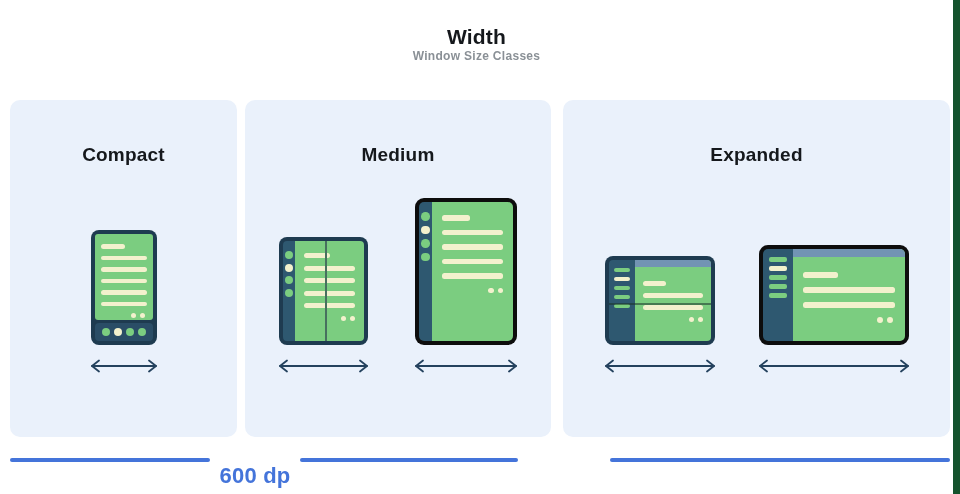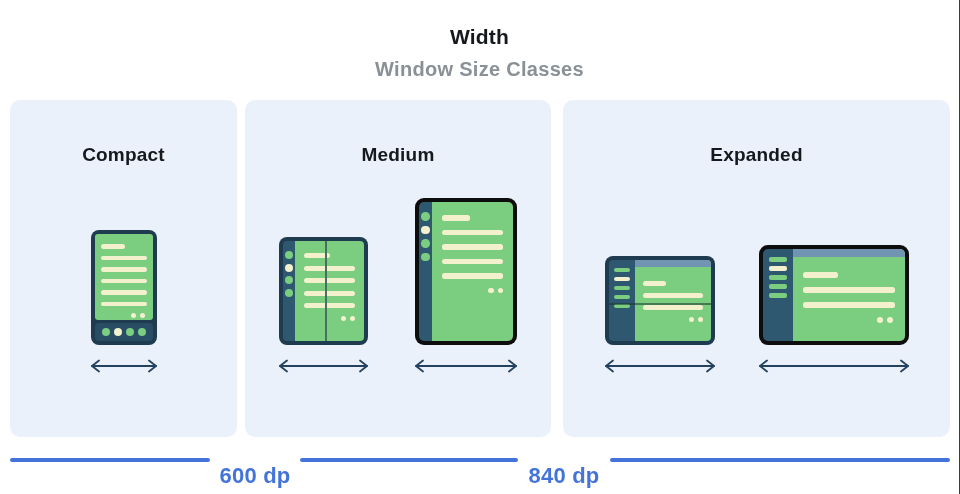--- a/index.html
+++ b/index.html
@@ -3,26 +3,26 @@
 <meta charset="utf-8">
 <style>
   * { box-sizing: border-box; margin: 0; padding: 0; }
   html,body { width: 960px; height: 494px; }
   body {
     font-family: "Liberation Sans", sans-serif;
     background: #ffffff;
     position: relative;
     overflow: hidden;
   }
-  .canvas { position:absolute; inset:0; border-right:1px solid #14532d; background:#fff; }
+  .canvas { position:absolute; inset:0; border-right:7px solid #14532d; background:#fff; }
 
   
   .hdr { position:absolute; top:25px; left:0; right:0; text-align:center; }
   .hdr .title { font-size:21px; font-weight:700; color:#15181c; letter-spacing:.2px; }
-  .hdr .subtitle { margin-top:9px; font-size:20px; font-weight:700; color:var(--subtitle,#8a9096); letter-spacing:.3px; }
+  .hdr .subtitle { margin-top:0; font-size:12px; font-weight:700; color:var(--subtitle,#8a9096); letter-spacing:.3px; }
 
   
   .panel { position:absolute; top:100px; height:337px; background:var(--panel,#eaf1fb); border-radius:10px; }
   .p1 { left:10px;  width:227px; }
   .p2 { left:245px; width:306px; }
   .p3 { left:563px; width:387px; }
   .panel h2 { margin-top:44px; text-align:center; font-size:19px; font-weight:700; color:#15181c; letter-spacing:.2px; }
 
   .devices { position:absolute; left:0; right:0; bottom:63px; display:flex; justify-content:center; align-items:flex-end; }
   .p2 .devices { gap:43px; }
@@ -289,16 +289,15 @@
           <path d="M96 2.5 L103 8 L96 13.5"></path>
         </svg>
       </div>
 
     </div>
   </section>
 
   <div class="seg s1"></div>
   <div class="bp bp1">600 dp</div>
   <div class="seg s2"></div>
-  <div class="bp bp2">840 dp</div>
   <div class="seg s3"></div>
 
 </div>
 
 </body></html>

